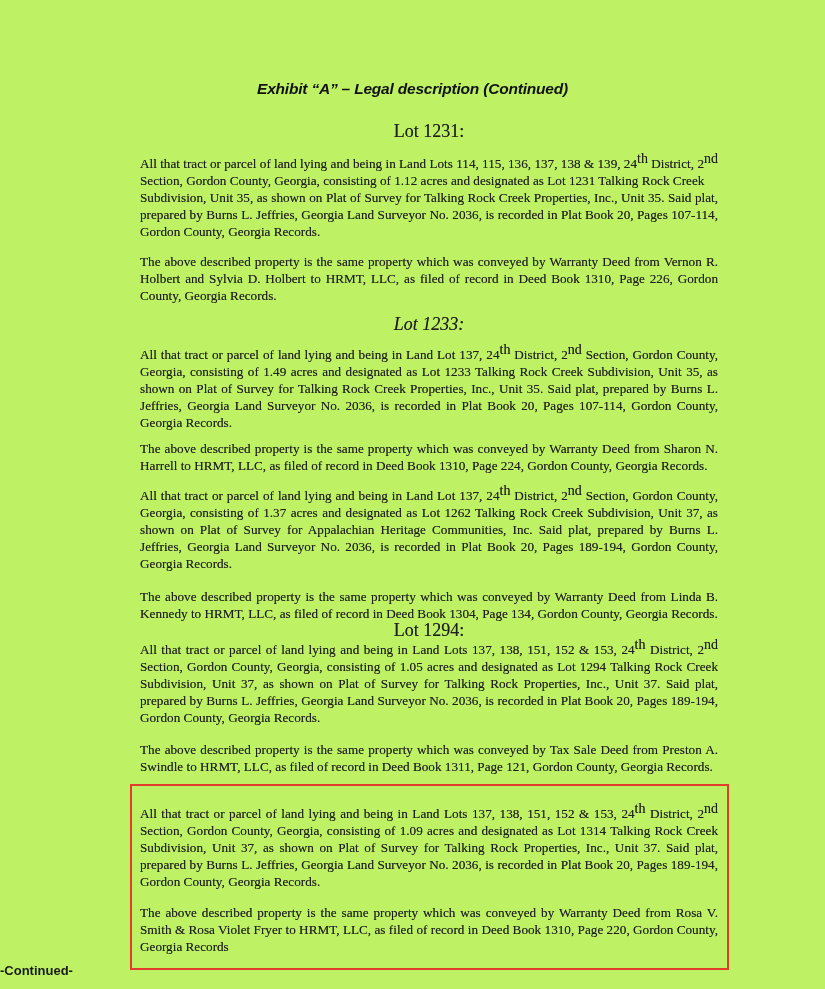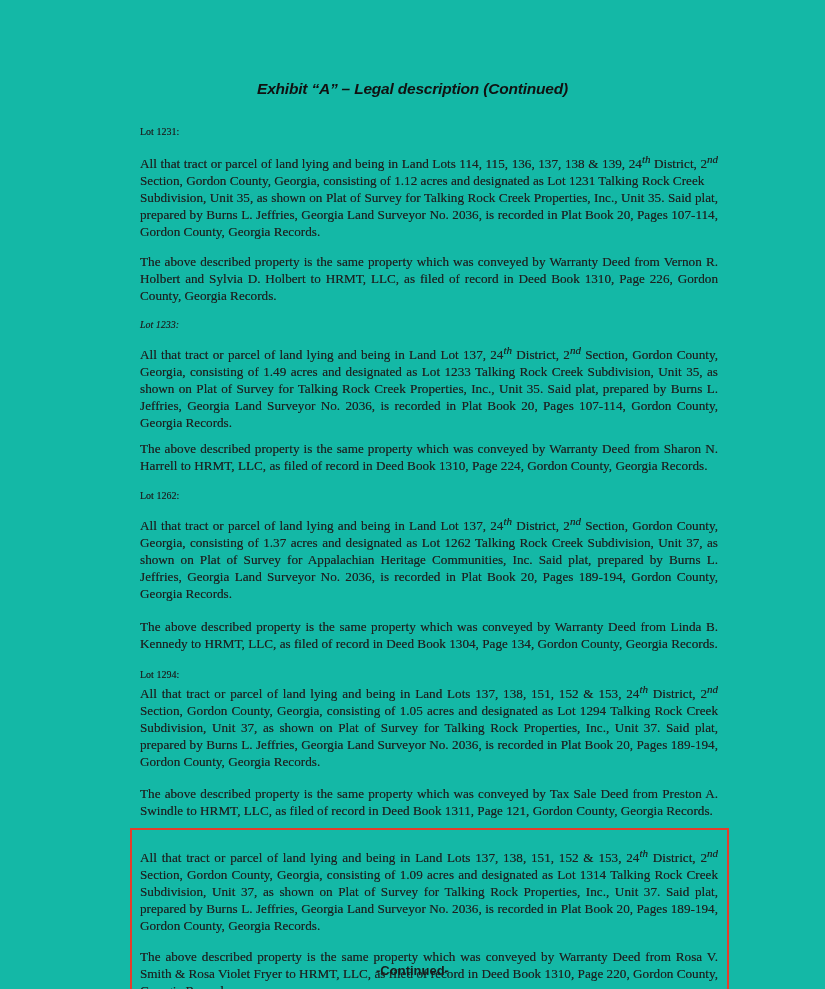--- a/index.html
+++ b/index.html
@@ -11,21 +11,21 @@
     height: 989px;
     position: relative;
     overflow: hidden;
     font-family: "Liberation Serif", serif;
     color: #1f1f1f;
   }
   .page {
     position: relative;
     width: 825px;
     height: 989px;
-    background: #14b8a6;
+    background: #bef264;
   }
   .doc-title {
     padding-top: 80px;
     text-align: center;
     font-family: "Liberation Sans", sans-serif;
     font-style: italic;
     font-weight: bold;
     font-size: 15.5px;
     letter-spacing: -0.2px;
     color: #111;
@@ -33,59 +33,57 @@
   .content {
     width: 578px;
     margin-left: 140px;
     font-size: 13.2px;
     line-height: 17px;
     text-align: justify;
     text-shadow: 0 0 0.55px rgba(20,20,20,0.55);
   }
   .lot-heading {
     font-weight: normal;
-    font-size: 10px;
-    text-align: left;
+    font-size: 18px;
+    text-align: center;
   }
   .para { margin-top: 12px; }
   
   .s0-h { margin-top: 25px; }
   .s0-p1 { margin-top: 15px; }
   .s0-p2 { margin-top: 0; }
   .s0-p3 { margin-top: 13px; }
   .s1-h { margin-top: 12px; font-style: italic; }
   .s1-p1 { margin-top: 13px; }
   .s1-p2 { margin-top: 9px; }
   .s2-h { margin-top: 13px; }
   .s2-p1 { margin-top: 13px; }
   .s2-p2 { margin-top: 16px; }
-  .s3-h { margin-top: 14px; }
+  .s3-h { }
   .s3-p1 { margin-top: 2px; }
   .s3-p2 { margin-top: 15px; }
   .highlight-box {
     margin-top: 9px;
     margin-left: -10px;
     margin-right: -11px;
     border: 2px solid #e23d2c;
     padding: 7px 9px 13px 8px;
   }
   .s4-p1 { margin-top: 12px; }
   .s4-p2 { margin-top: 14px; }
   sup {
-    font-size: 11px;
+    font-size: 14px;
     line-height: 0;
     vertical-align: super;
-    font-style: italic;
   }
   .footer {
     position: absolute;
     left: 0;
     width: 825px;
     top: 963px;
-    text-align: center;
     font-family: "Liberation Sans", sans-serif;
     font-weight: bold;
     font-size: 13px;
     color: #1a1a1a;
   }
 </style>
 </head>
 <body>
 
 <div class="page">
@@ -101,21 +99,20 @@
       <p class="para s0-p3">The above described property is the same property which was conveyed by Warranty Deed from Vernon R. Holbert and Sylvia D. Holbert to HRMT, LLC, as filed of record in Deed Book 1310, Page 226, Gordon County, Georgia Records.</p>
     </div>
 
     <div>
       <div class="lot-heading s1-h">Lot 1233:</div>
       <p class="para s1-p1">All that tract or parcel of land lying and being in Land Lot 137, 24<sup>th</sup> District, 2<sup>nd</sup> Section, Gordon County, Georgia, consisting of 1.49 acres and designated as Lot 1233 Talking Rock Creek Subdivision, Unit 35, as shown on Plat of Survey for Talking Rock Creek Properties, Inc., Unit 35. Said plat, prepared by Burns L. Jeffries, Georgia Land Surveyor No. 2036, is recorded in Plat Book 20, Pages 107-114, Gordon County, Georgia Records.</p>
       <p class="para s1-p2">The above described property is the same property which was conveyed by Warranty Deed from Sharon N. Harrell to HRMT, LLC, as filed of record in Deed Book 1310, Page 224, Gordon County, Georgia Records.</p>
     </div>
 
     <div>
-      <div class="lot-heading s2-h">Lot 1262:</div>
       <p class="para s2-p1">All that tract or parcel of land lying and being in Land Lot 137, 24<sup>th</sup> District, 2<sup>nd</sup> Section, Gordon County, Georgia, consisting of 1.37 acres and designated as Lot 1262 Talking Rock Creek Subdivision, Unit 37, as shown on Plat of Survey for Appalachian Heritage Communities, Inc. Said plat, prepared by Burns L. Jeffries, Georgia Land Surveyor No. 2036, is recorded in Plat Book 20, Pages 189-194, Gordon County, Georgia Records.</p>
       <p class="para s2-p2">The above described property is the same property which was conveyed by Warranty Deed from Linda B. Kennedy to HRMT, LLC, as filed of record in Deed Book 1304, Page 134, Gordon County, Georgia Records.</p>
     </div>
 
     <div>
       <div class="lot-heading s3-h">Lot 1294:</div>
       <p class="para s3-p1">All that tract or parcel of land lying and being in Land Lots 137, 138, 151, 152 &amp; 153, 24<sup>th</sup> District, 2<sup>nd</sup> Section, Gordon County, Georgia, consisting of 1.05 acres and designated as Lot 1294 Talking Rock Creek Subdivision, Unit 37, as shown on Plat of Survey for Talking Rock Properties, Inc., Unit 37. Said plat, prepared by Burns L. Jeffries, Georgia Land Surveyor No. 2036, is recorded in Plat Book 20, Pages 189-194, Gordon County, Georgia Records.</p>
       <p class="para s3-p2">The above described property is the same property which was conveyed by Tax Sale Deed from Preston A. Swindle to HRMT, LLC, as filed of record in Deed Book 1311, Page 121, Gordon County, Georgia Records.</p>
     </div>
 

